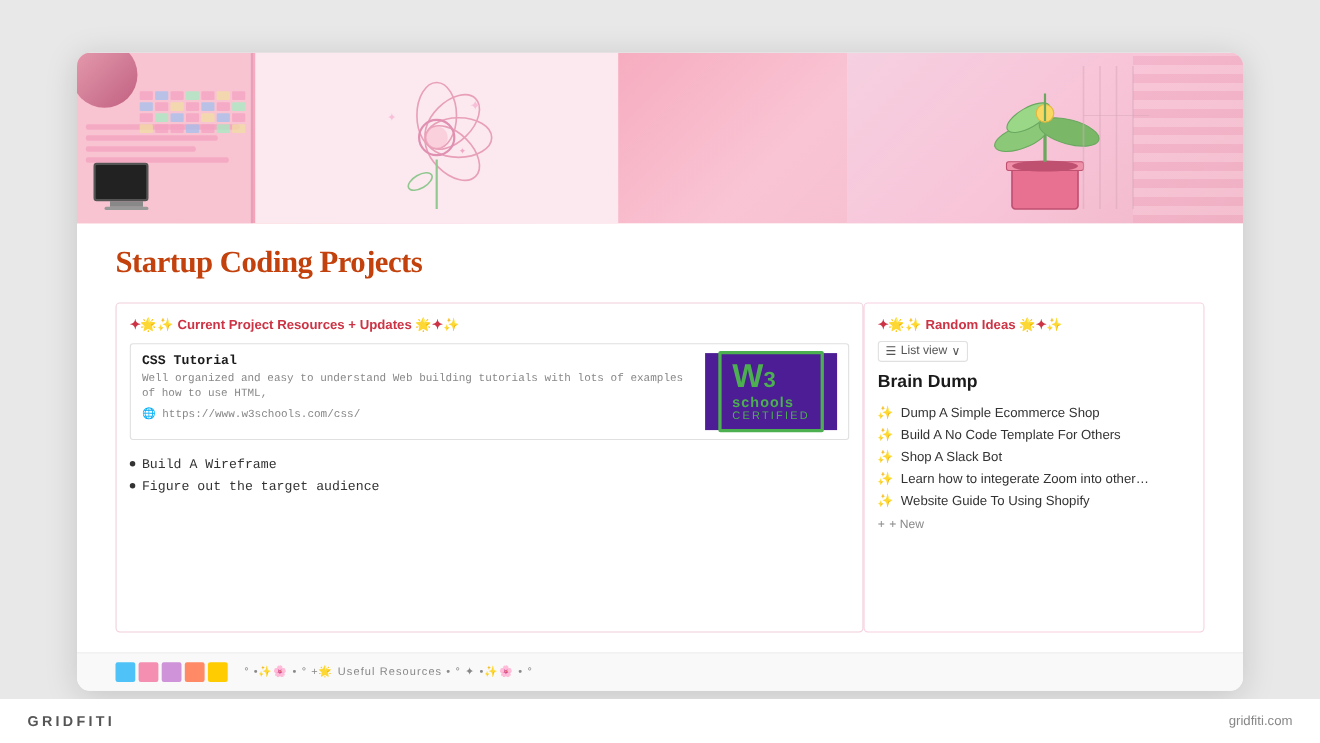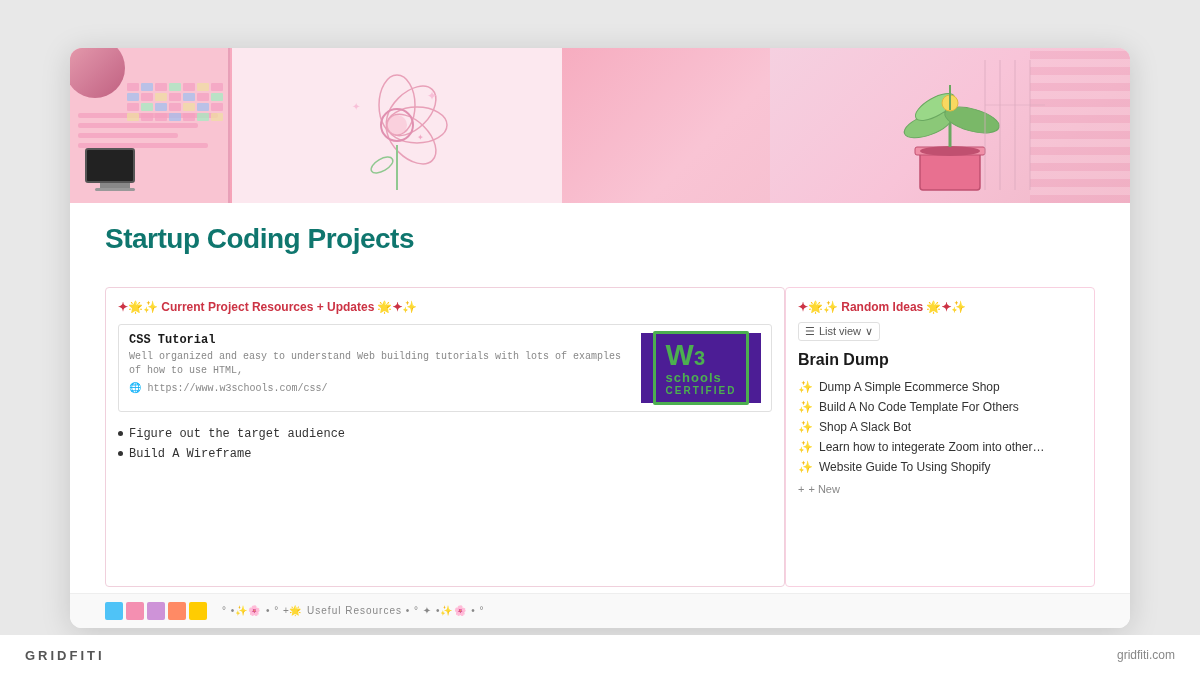--- a/index.html
+++ b/index.html
@@ -128,23 +128,23 @@
     
     .main-content {
       padding: 20px 35px 15px 35px;
       flex: 1;
       overflow: hidden;
     }
 
     .page-title {
       font-size: 28px;
       font-weight: 700;
-      color: #0f766e;
-      font-family: Liberation Sans, sans-serif;
-      margin-bottom: 32px;
+      color: #c2410c;
+      font-family: Liberation Serif, serif;
+      margin-bottom: 20px;
       letter-spacing: -0.5px;
     }
 
     .two-col {
       display: flex;
       height: calc(100% - 55px);
     }
 
     
     .left-panel {
@@ -221,21 +221,21 @@
 
     .w3-sub {
       font-size: 13px;
       font-weight: 700;
       color: #4CAF50;
       letter-spacing: 1px;
     }
 
     .w3-certified {
       font-size: 10px;
-      font-weight: 700;
+      font-weight: 400;
       color: #4CAF50;
       letter-spacing: 2px;
     }
 
     .w3-border {
       border: 3px solid #4CAF50;
       padding: 6px 10px;
       border-radius: 2px;
     }
 
@@ -534,25 +534,25 @@
               </div>
               <div class="w3-sub">schools</div>
               <div class="w3-certified">CERTIFIED</div>
             </div>
           </div>
         </div>
 
         <ul class="bullet-items">
           <li>
             <span class="bullet-dot"></span>
-            <span>Figure out the target audience</span>
+            <span>Build A Wireframe</span>
           </li>
           <li>
             <span class="bullet-dot"></span>
-            <span>Build A Wireframe</span>
+            <span>Figure out the target audience</span>
           </li>
         </ul>
       </div>
 
       <div class="right-panel">
         <div class="panel-header-right">
           <span>✦🌟✨ Random Ideas 🌟✦✨</span>
         </div>
 
         <div class="list-view-btn">

